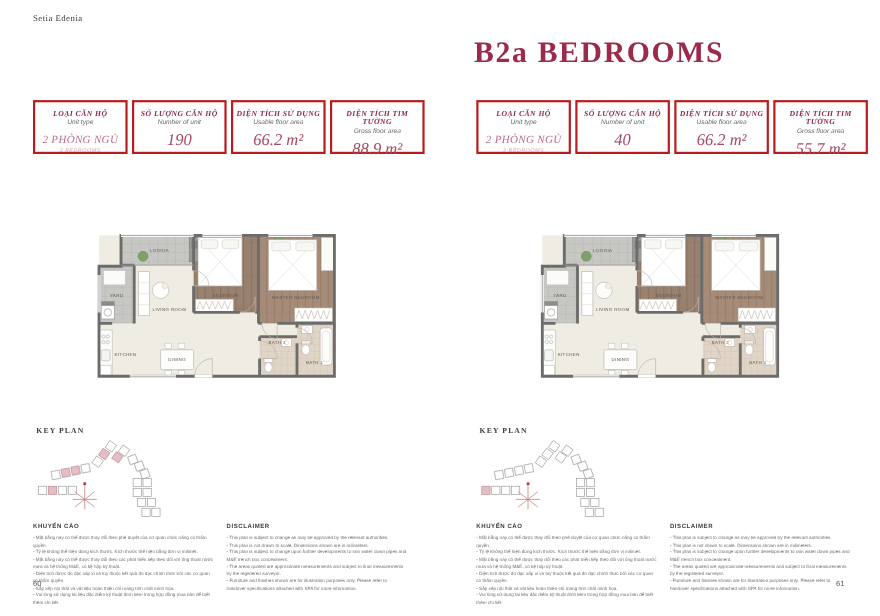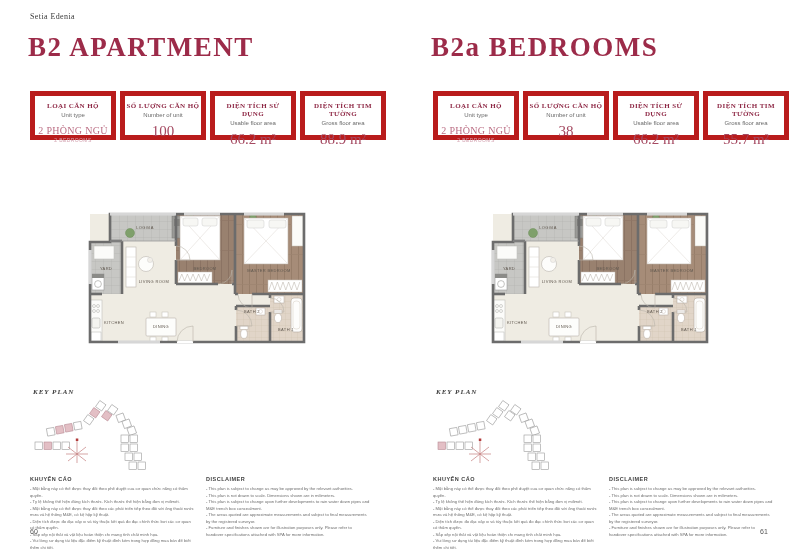--- a/index.html
+++ b/index.html
@@ -8,66 +8,65 @@
   .half{position:absolute;top:0;width:397px;height:427px;}
   .half.left{left:0;}
   .half.right{left:403px;}
 
   .brand{position:absolute;left:30px;top:12px;font-family:"Liberation Serif",serif;
          font-size:8px;color:#3a3a3a;letter-spacing:.4px;}
   .apt-title{position:absolute;left:28px;top:32px;font-family:"Liberation Serif",serif;
          font-size:27px;font-weight:600;color:#9c2b49;letter-spacing:1.5px;white-space:nowrap;}
 
   .stats{position:absolute;left:30px;top:91px;width:356px;display:flex;gap:4px;}
-  .cell{flex:1 1 0;border:5px solid #b91c1c;background:#fff;height:49px;box-sizing:border-box;
-        text-align:center;padding-top:6px;}
+  .cell{flex:1 1 0;border:2px solid #b91c1c;background:#fff;height:49px;box-sizing:border-box;
+        text-align:center;padding-top:6px;font-style:italic;}
   .c-vi{font-family:"Liberation Serif",serif;font-size:7px;font-weight:bold;color:#8e2845;
         letter-spacing:.4px;}
   .c-en{font-size:6px;color:#6a6a6a;margin-top:2px;}
   .c-val{font-family:"Liberation Serif",serif;font-size:15px;color:#a54a62;margin-top:5px;}
   .c-val.rm{font-size:10px;color:#bb6e84;margin-top:7px;letter-spacing:.3px;}
   .c-sub{font-size:5px;color:#d3a2b0;margin-top:1px;letter-spacing:.4px;}
 
   .plan-slot{position:absolute;left:88px;top:206px;width:218px;height:140px;}
   .plan-slot svg{width:218px;height:140px;display:block;}
 
   .kp-label{position:absolute;left:33px;top:388px;font-family:"Liberation Serif",serif;
-        font-size:7px;font-weight:bold;color:#3c3c3c;letter-spacing:1px;font-style:italic;}
+        font-size:7px;font-weight:bold;color:#3c3c3c;letter-spacing:1px;}
   .kp-map{position:absolute;left:33px;top:398px;}
 
   .disc{position:absolute;left:30px;top:476px;width:340px;display:flex;gap:12px;}
   .disc-col{flex:1 1 0;}
   .disc-title{font-size:5.5px;font-weight:bold;color:#414141;letter-spacing:.5px;margin-bottom:4px;}
   .disc-line{font-size:4.2px;color:#6e6e6e;line-height:1.55;}
   .pagenum{position:absolute;top:528px;font-size:7px;color:#555;}
   .pagenum.pl{left:30px;}
   .pagenum.pr{left:357px;}
 
   
   .room-label{font-family:"Liberation Sans",sans-serif;font-size:4px;fill:#5f574e;
         letter-spacing:.35px;}
 </style>
 </head>
 <body>
 
 <div class="half left">
   <div class="brand">Setia Edenia</div>
-  <div class="apt-title">B2 APARTMENT</div>
 
   <div class="stats">
     <div class="cell">
       <div class="c-vi">LOẠI CĂN HỘ</div>
       <div class="c-en">Unit type</div>
       <div class="c-val rm">2 PHÒNG NGỦ</div>
       <div class="c-sub">2 BEDROOMS</div>
     </div>
     <div class="cell">
       <div class="c-vi">SỐ LƯỢNG CĂN HỘ</div>
       <div class="c-en">Number of unit</div>
-      <div class="c-val">100</div>
+      <div class="c-val">190</div>
     </div>
     <div class="cell">
       <div class="c-vi">DIỆN TÍCH SỬ DỤNG</div>
       <div class="c-en">Usable floor area</div>
       <div class="c-val">66.2 m²</div>
     </div>
     <div class="cell">
       <div class="c-vi">DIỆN TÍCH TIM TƯỜNG</div>
       <div class="c-en">Gross floor area</div>
       <div class="c-val">88.9 m²</div>
@@ -295,21 +294,21 @@
   <div class="stats">
     <div class="cell">
       <div class="c-vi">LOẠI CĂN HỘ</div>
       <div class="c-en">Unit type</div>
       <div class="c-val rm">2 PHÒNG NGỦ</div>
       <div class="c-sub">2 BEDROOMS</div>
     </div>
     <div class="cell">
       <div class="c-vi">SỐ LƯỢNG CĂN HỘ</div>
       <div class="c-en">Number of unit</div>
-      <div class="c-val">38</div>
+      <div class="c-val">40</div>
     </div>
     <div class="cell">
       <div class="c-vi">DIỆN TÍCH SỬ DỤNG</div>
       <div class="c-en">Usable floor area</div>
       <div class="c-val">66.2 m²</div>
     </div>
     <div class="cell">
       <div class="c-vi">DIỆN TÍCH TIM TƯỜNG</div>
       <div class="c-en">Gross floor area</div>
       <div class="c-val">55.7 m²</div>

